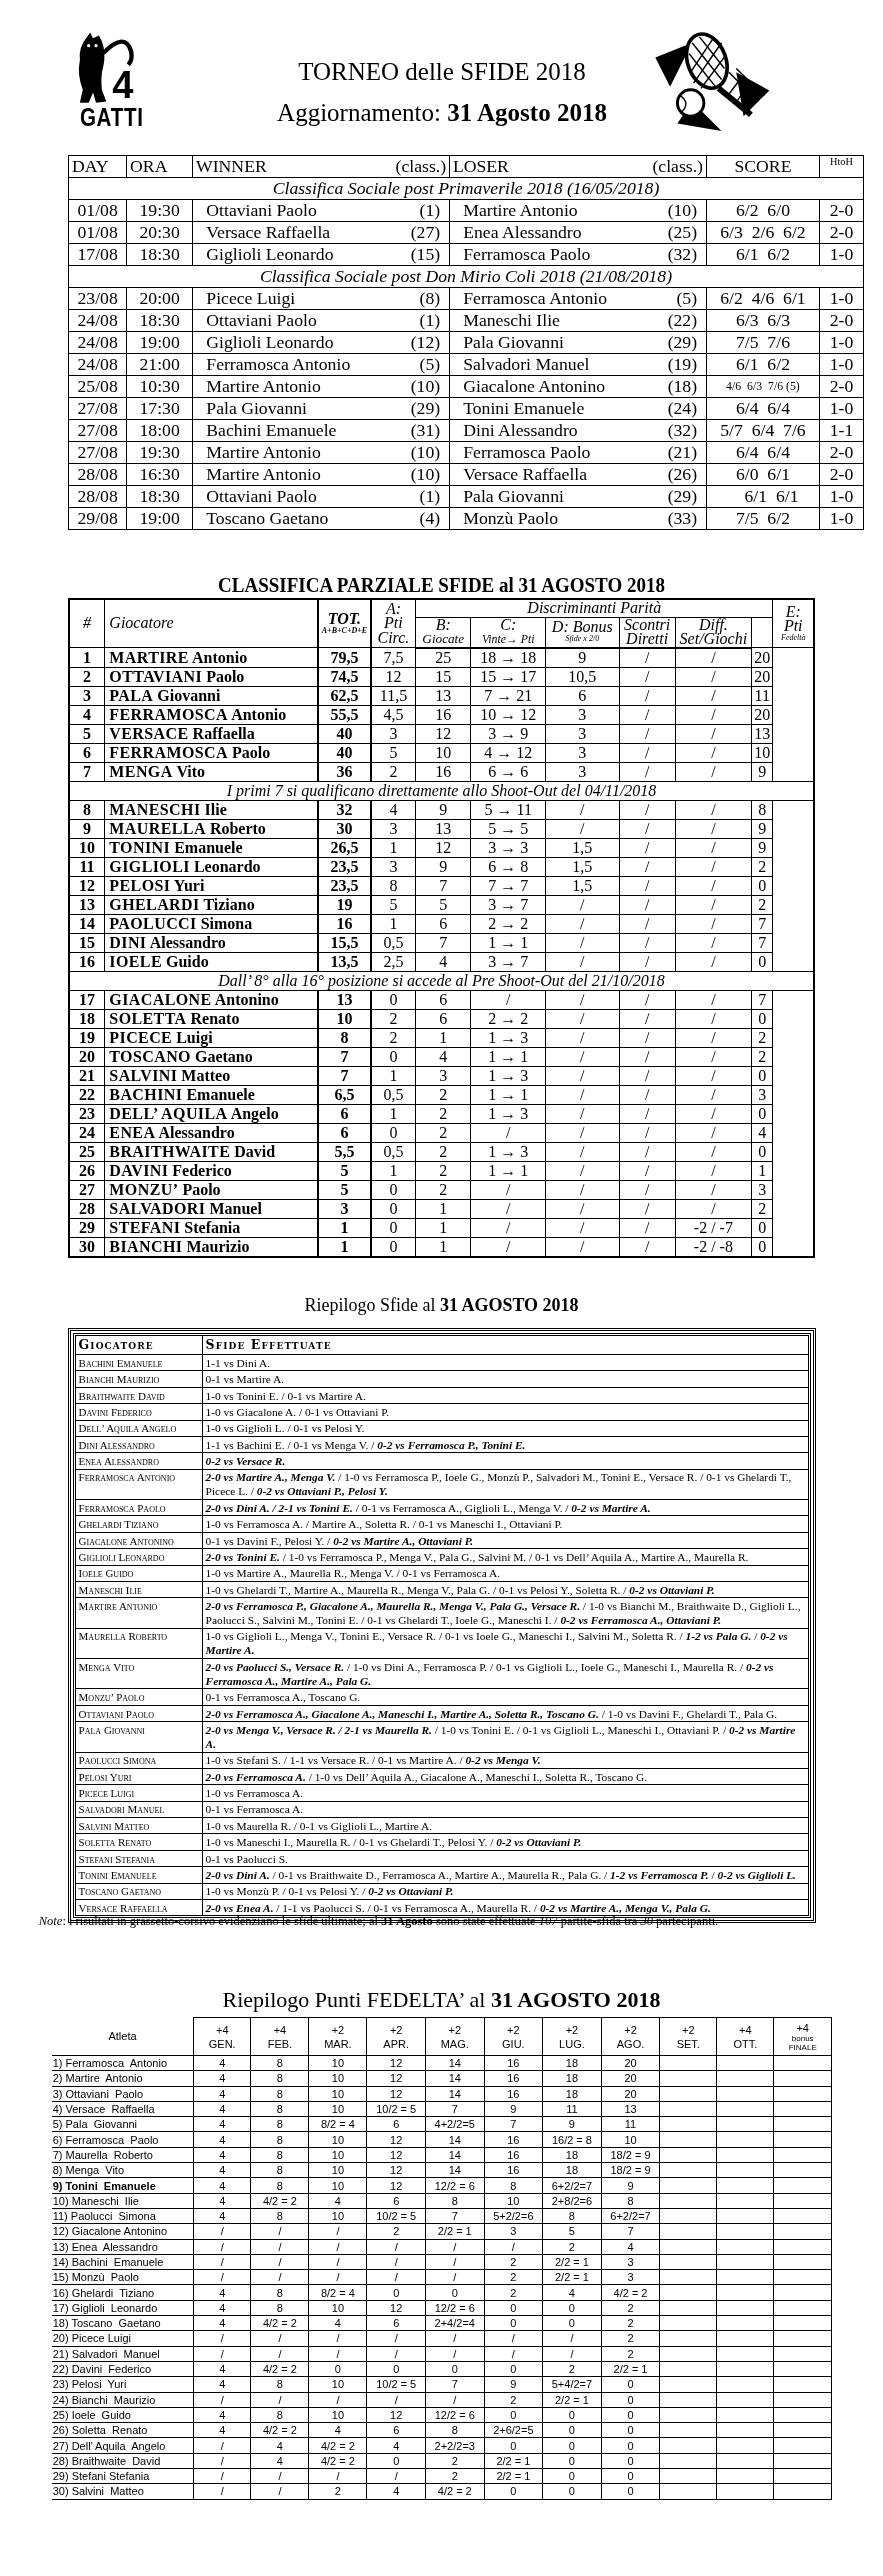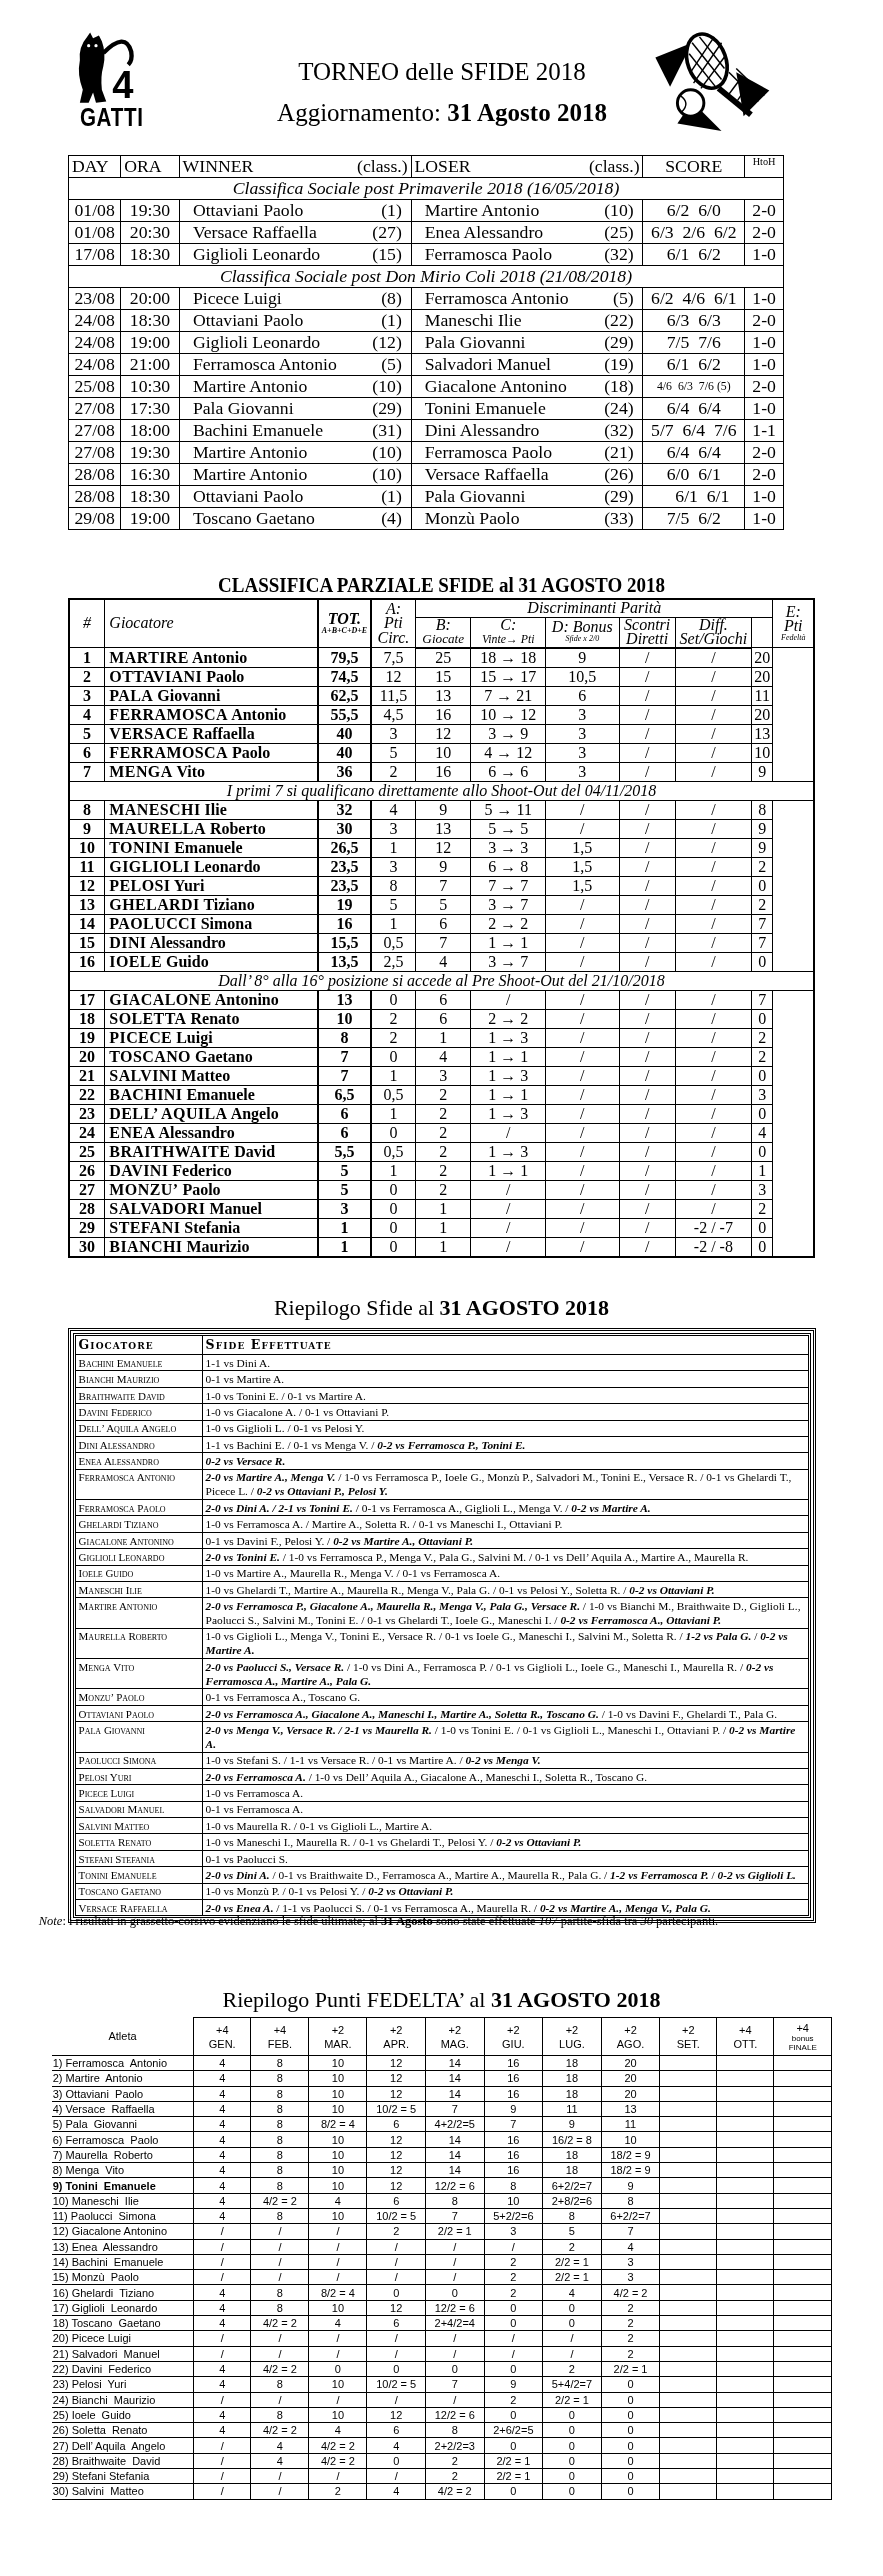--- a/index.html
+++ b/index.html
@@ -10,21 +10,21 @@
   .header { position: absolute; top: 28px; left: 0; width: 883px; height: 110px; }
   .logo-gatti { position: absolute; left: 74px; top: 2.9px; width: 81px; height: 96px; }
   .logo-gatti .gatti-text { position: absolute; left: 5.9px; top: 74px; font-family: "Liberation Sans", "DejaVu Sans", sans-serif; font-weight: bold; font-size: 20.6px; letter-spacing: 0.7px; transform: scaleY(1.25); }
   .logo-tennis { position: absolute; left: 648px; top: 0; width: 125px; height: 103px; }
   .titles { position: absolute; left: 221px; width: 442px; top: 29px; text-align: center; }
   .titles .t1 { font-size: 25px; line-height: 29px; }
   .titles .t2 { font-size: 25px; line-height: 29px; margin-top: 11.8px; }
   .titles .t2 b { font-weight: bold; }
 
   
-  .matches { position: absolute; top: 155px; left: 68px; width: 716px; border-collapse: collapse; }
+  .matches { position: absolute; top: 155px; left: 68px; width: 796px; border-collapse: collapse; }
   .matches td, .matches th { border: 1px solid #000; font-size: 17.7px; font-weight: normal; height: 21.3px; padding: 0 2.9px; white-space: nowrap; }
   .matches th { height: 21.3px; text-align: left; }
   .matches th.c, .matches td.c { text-align: center; }
   .matches th.hh { font-size: 10.3px; vertical-align: top; text-align: center; }
   .matches td.section { text-align: center; font-style: italic; font-size: 17.7px; }
   .matches td.name { border-right: none; padding-left: 13.2px; }
   .matches td.cls { border-left: none; text-align: right; padding-right: 8.8px; }
   .matches th.nameh { border-right: none; }
   .matches th.clsh { border-left: none; text-align: right; }
   .matches td.score-small { font-size: 11.8px; }
@@ -37,21 +37,21 @@
   .stand th small { font-size: 8px; display: block; line-height: 8.8px; }
   .stand .nm { text-align: left; font-weight: bold; padding-left: 4.4px; }
   .stand .nm b { letter-spacing: 0.4px; }
   .stand .nm span { font-weight: bold; }
   .stand .pos { font-weight: bold; }
   .stand .tot { font-weight: bold; border-left: 2.2px double #000; border-right: 2.2px double #000; }
   .stand .note td { font-style: italic; font-size: 16px; }
   .stand thead tr:last-child th { border-bottom: 2.9px solid #000; }
 
   
-  .sfide-title { position: absolute; top: 1295px; left: 0; width: 883px; text-align: center; font-size: 22px; }
+  .sfide-title { position: absolute; top: 1295px; left: 0; width: 883px; text-align: center; font-size: 18px; }
   .sfide-title b { font-weight: bold; }
   .sfide-frame { position: absolute; top: 1328px; left: 68px; width: 748px; border: 3.7px double #000; outline: 1.5px solid #000; outline-offset: -6.6px; padding: 3.7px; }
   .sfide { width: 100%; border-collapse: collapse; }
   .sfide td, .sfide th { border: 0.7px solid #000; font-size: 11.4px; padding: 0.7px 2.9px; vertical-align: top; line-height: 14px; text-align: left; font-weight: normal; }
   .sfide th { font-family: "DejaVu Serif", serif; font-weight: bold; font-variant: small-caps; font-size: 12.5px; letter-spacing: 1.1px; padding: 2.2px 2.9px; }
   .sfide td.pl { font-variant: small-caps; width: 127px; white-space: nowrap; font-size: 11px; }
   .sfide .bi { font-weight: bold; font-style: italic; }
   .note-line { position: absolute; top: 1914px; left: 0; width: 757px; text-align: center; font-size: 12.5px; }
   .note-line i { font-style: italic; }
 

